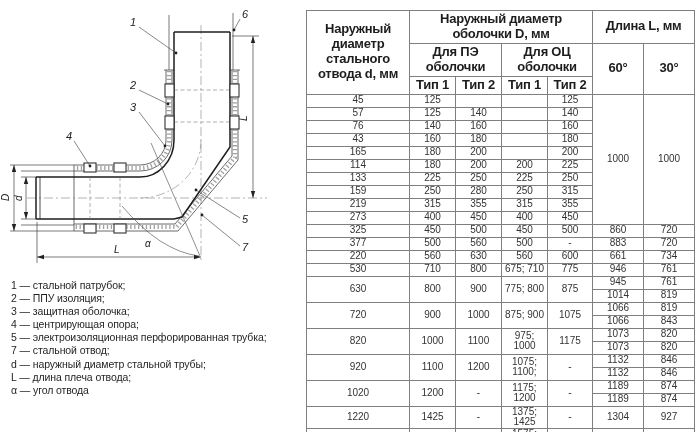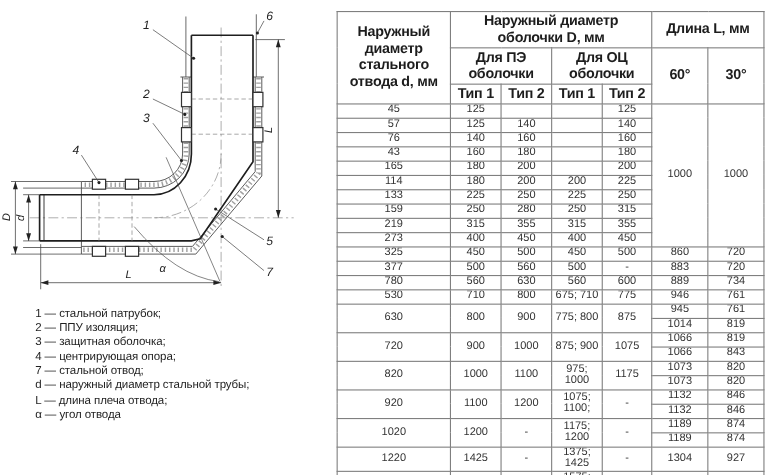--- a/index.html
+++ b/index.html
@@ -8,21 +8,21 @@
     font-family:"Liberation Sans", sans-serif; overflow:hidden;
   }
 
   
   .drawing { position:absolute; left:0; top:0; }
   .drawing text { font-family:"Liberation Sans", sans-serif; fill:#222; }
   .drawing .callout { font-size:11px; font-style:italic; }
   .drawing .dim-label { font-size:10px; font-style:italic; }
 
   
-  .legend { position:absolute; left:11px; top:279px; width:292px; color:#1f1f1f;margin-left:21px; }
+  .legend { position:absolute; left:11px; top:279px; width:292px; color:#1f1f1f; }
   .legend-item { font-size:10.5px; line-height:13.1px; white-space:nowrap; letter-spacing:-0.1px; }
 
   
   table.spec {
     position:absolute; left:306px; top:10px; width:389px;
     border-collapse:collapse; table-layout:fixed;
   }
   table.spec th, table.spec td {
     border:1px solid #7f7f7f; text-align:center; vertical-align:middle;
     color:#333; padding:0 1px; overflow:hidden;
@@ -158,20 +158,21 @@
       <text class="callout" x="242" y="18">6</text>
       <text class="callout" x="242" y="251">7</text>
     </g>
   </svg>
 
   <div class="legend">
     <div class="legend-item">1 — стальной патрубок;</div>
     <div class="legend-item">2 — ППУ изоляция;</div>
     <div class="legend-item">3 — защитная оболочка;</div>
     <div class="legend-item">4 — центрирующая опора;</div>
+    <div class="legend-item">5 — электроизоляционная перфорированная трубка;</div>
     <div class="legend-item">7 — стальной отвод;</div>
     <div class="legend-item">d — наружный диаметр стальной трубы;</div>
     <div class="legend-item">L — длина плеча отвода;</div>
     <div class="legend-item">α — угол отвода</div>
   </div>
 
   <table class="spec">
     <colgroup>
       <col style="width:103px">
         <col style="width:46px">
@@ -285,26 +286,26 @@
       <tr>
         <td>377</td>
         <td>500</td>
         <td>560</td>
         <td>500</td>
         <td>-</td>
         <td>883</td>
         <td>720</td>
       </tr>
       <tr>
-        <td>780</td>
+        <td>220</td>
         <td>560</td>
         <td>630</td>
         <td>560</td>
         <td>600</td>
-        <td>889</td>
+        <td>661</td>
         <td>734</td>
       </tr>
       <tr>
         <td>530</td>
         <td>710</td>
         <td>800</td>
         <td>675; 710</td>
         <td>775</td>
         <td>946</td>
         <td>761</td>

